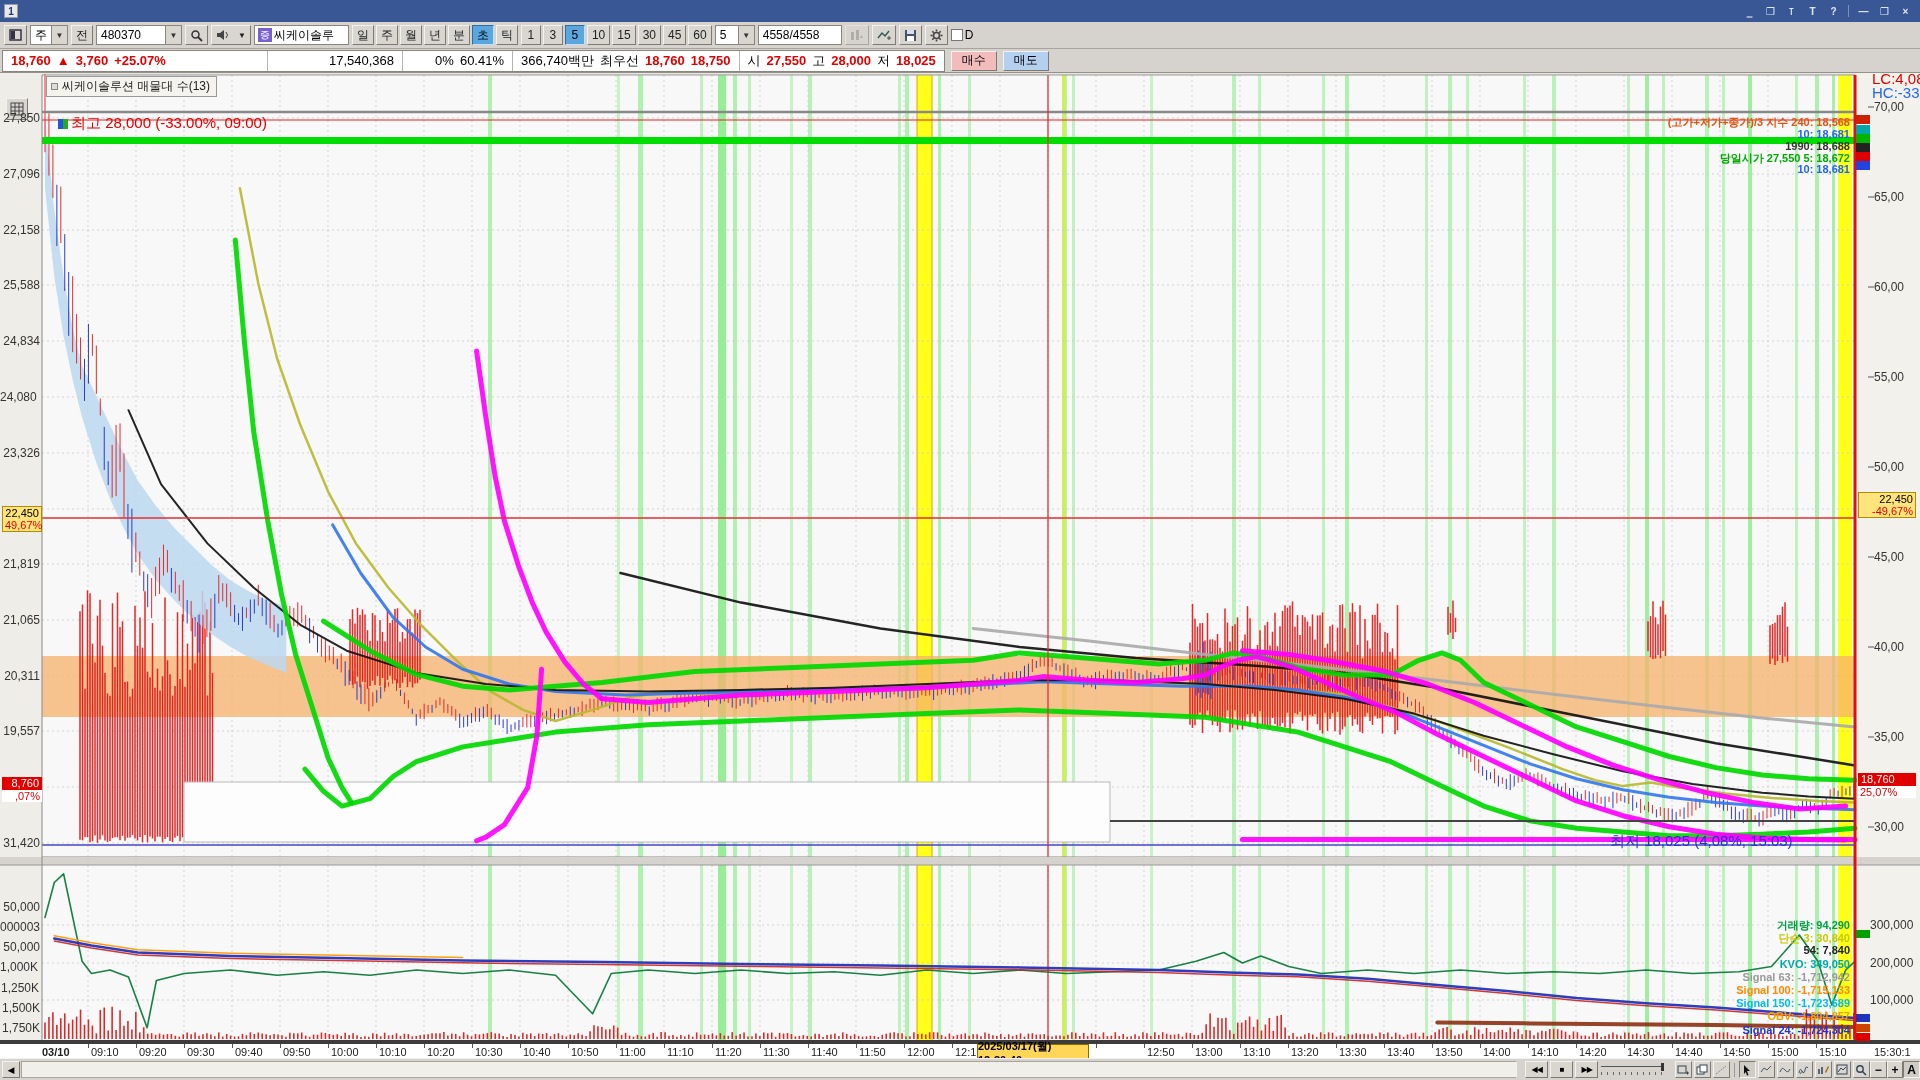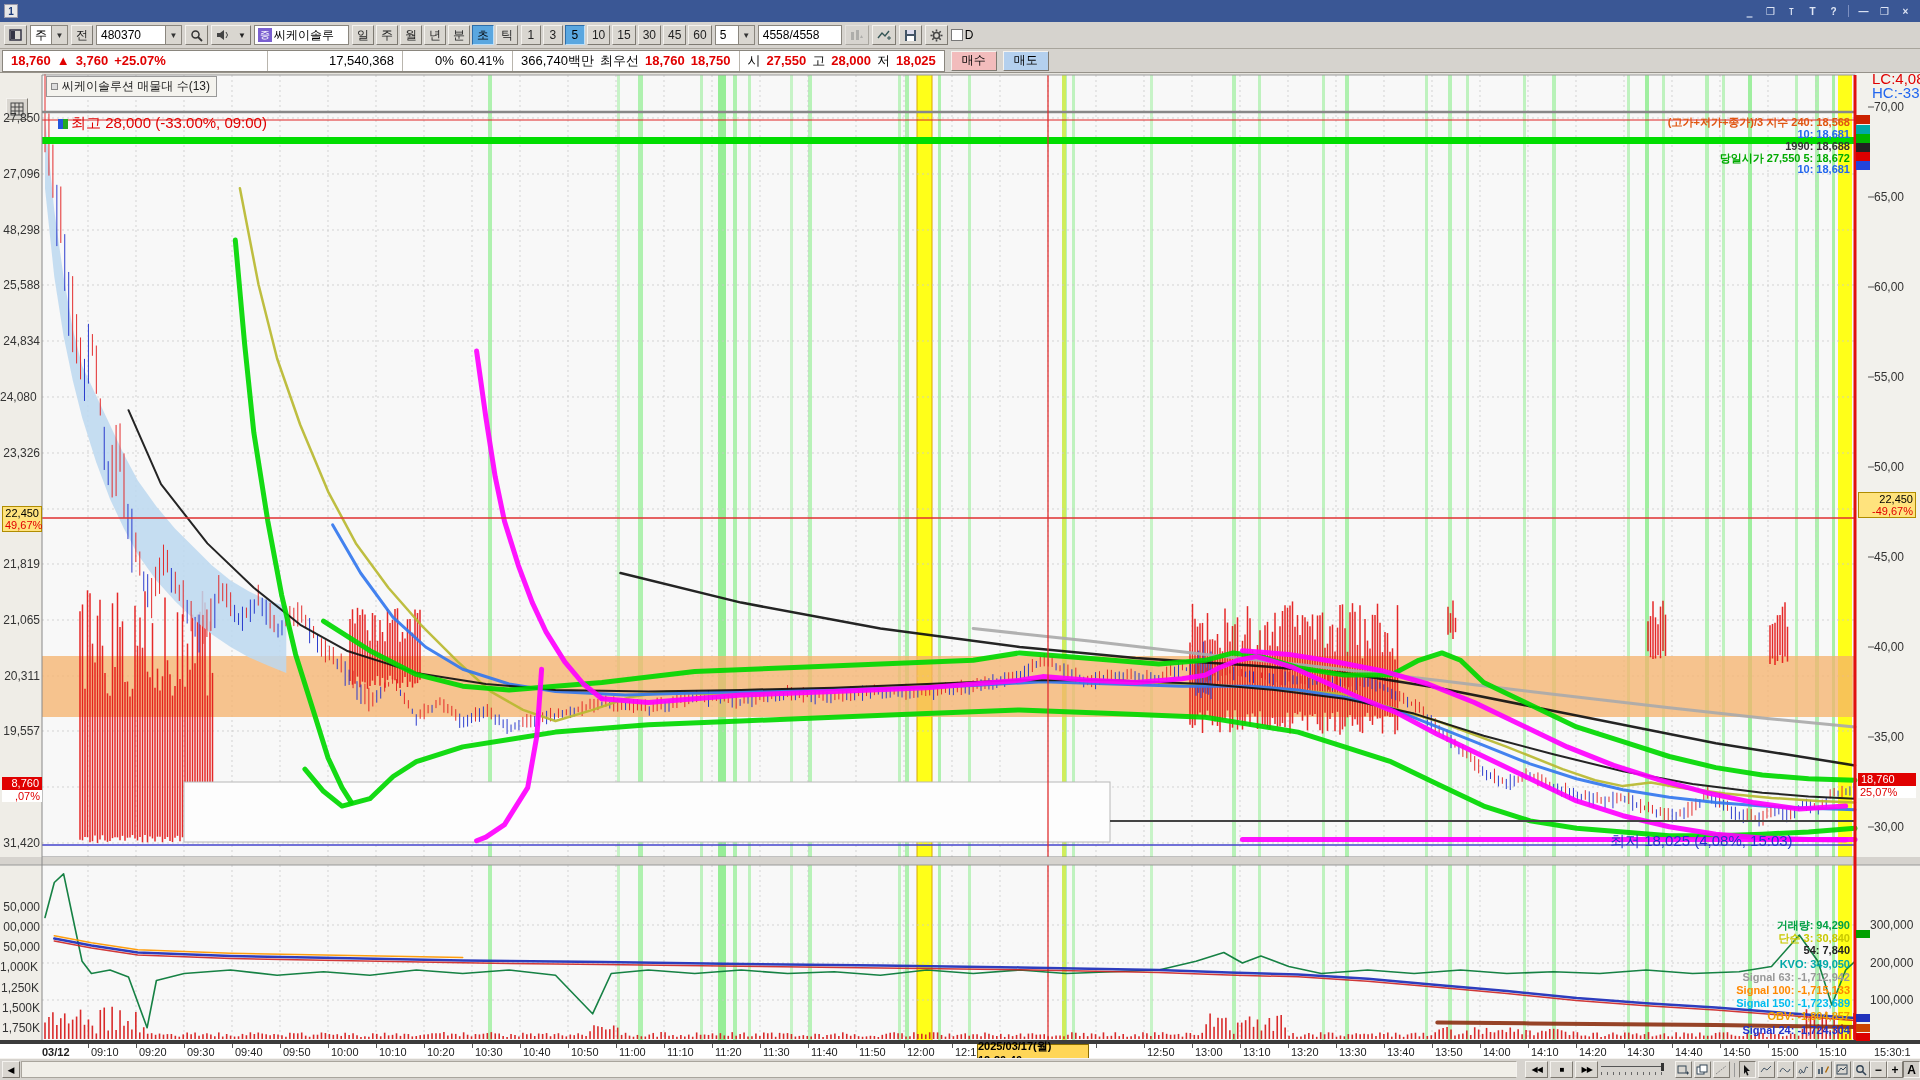--- a/index.html
+++ b/index.html
@@ -1579,21 +1579,21 @@
   <div class="ov anno" style="left:58px;top:114px;color:#e00000">
     <span style="display:inline-block;width:5px;height:10px;background:#2255dd;vertical-align:middle"></span><span style="display:inline-block;width:5px;height:10px;background:#22aa22;vertical-align:middle;margin-right:3px"></span><span>최고 28,000 (-33.00%, 09:00)</span></div>
   <div class="ov anno" style="left:1610px;top:832px;color:#2233cc"><span>최저 18,025 (4,08%, 15:03)</span></div>
 
   <div class="ov anno" style="left:1872px;top:70px;color:#e00000">LC:4,08</div>
   <div class="ov anno" style="left:1872px;top:84px;color:#2266ee">HC:-33,0</div>
 
   <div id="left-axis">
       <span class="ov axis-label" style="left: 0px; top: 111px; width: 40px; text-align: right;">27,850</span>
       <span class="ov axis-label" style="left: 0px; top: 167px; width: 40px; text-align: right;">27,096</span>
-      <span class="ov axis-label" style="left: 0px; top: 223px; width: 40px; text-align: right;">48,298</span>
+      <span class="ov axis-label" style="left: 0px; top: 223px; width: 40px; text-align: right;">22,158</span>
       <span class="ov axis-label" style="left: 0px; top: 278px; width: 40px; text-align: right;">25,588</span>
       <span class="ov axis-label" style="left: 0px; top: 334px; width: 40px; text-align: right;">24,834</span>
       <span class="ov axis-label" style="left: 0px; top: 390px; width: 21px; text-align: center;">24,080</span>
       <span class="ov axis-label" style="left: 0px; top: 446px; width: 40px; text-align: right;">23,326</span>
       <span class="ov axis-label" style="left: 0px; top: 557px; width: 40px; text-align: right;">21,819</span>
       <span class="ov axis-label" style="left: 0px; top: 613px; width: 40px; text-align: right;">21,065</span>
       <span class="ov axis-label" style="left: 0px; top: 669px; width: 40px; text-align: right;">20,311</span>
       <span class="ov axis-label" style="left: 0px; top: 724px; width: 40px; text-align: right;">19,557</span>
       <span class="ov axis-label" style="left: 0px; top: 836px; width: 40px; text-align: right;">31,420</span>
     </div>
@@ -1603,21 +1603,21 @@
       <span class="ov axis-label" style="left: 1874px; top: 280px;">60,00</span>
       <span class="ov axis-label" style="left: 1874px; top: 370px;">55,00</span>
       <span class="ov axis-label" style="left: 1874px; top: 460px;">50,00</span>
       <span class="ov axis-label" style="left: 1874px; top: 550px;">45,00</span>
       <span class="ov axis-label" style="left: 1874px; top: 640px;">40,00</span>
       <span class="ov axis-label" style="left: 1874px; top: 730px;">35,00</span>
       <span class="ov axis-label" style="left: 1874px; top: 820px;">30,00</span>
     </div>
   <div id="vleft-axis">
       <span class="ov axis-label" style="left: 0px; top: 900px; width: 40px; text-align: right;">50,000</span>
-      <span class="ov axis-label" style="left: 0px; top: 920px; width: 40px; text-align: right;">00,000</span>
+      <span class="ov axis-label" style="left: 0px; top: 920px; width: 40px; text-align: right;">000003</span>
       <span class="ov axis-label" style="left: 0px; top: 940px; width: 40px; text-align: right;">50,000</span>
       <span class="ov axis-label" style="left: 0px; top: 960px; width: 32px; text-align: right;">1,000K</span>
       <span class="ov axis-label" style="left: 0px; top: 981px; width: 40px; text-align: center;">1,250K</span>
       <span class="ov axis-label" style="left: 0px; top: 1001px; width: 40px; text-align: right;">1,500K</span>
       <span class="ov axis-label" style="left: 0px; top: 1021px; width: 40px; text-align: right;">1,750K</span>
     </div>
   <div id="vright-axis">
       <span class="ov axis-label" style="left: 1870px; top: 918px;">300,000</span>
       <span class="ov axis-label" style="left: 1870px; top: 956px;">200,000</span>
       <span class="ov axis-label" style="left: 1870px; top: 993px;">100,000</span>
@@ -1652,21 +1652,21 @@
   <div class="ov" style="left:2px;top:777px;width:40px;text-align:right">
     <div class="tagR1">8,760</div>
       <div class="tagR2">,07%</div>
     </div>
   <div class="ov" style="left:1858px;top:773px;width:58px">
     <div class="tagR1">18,760</div>
       <div class="tagR2">25,07%</div>
     </div>
 
   <div class="timeaxis">
-    <span class="ttick bold" style="left:42px">03/12</span>
+    <span class="ttick bold" style="left:42px">03/10</span>
     <span id="tticks"><span class="tmark" style="left: 88px;"></span><span class="ttick" style="left: 91px;">09:10</span><span class="tmark" style="left: 136px;"></span><span class="ttick" style="left: 139px;">09:20</span><span class="tmark" style="left: 184px;"></span><span class="ttick" style="left: 187px;">09:30</span><span class="tmark" style="left: 232px;"></span><span class="ttick" style="left: 235px;">09:40</span><span class="tmark" style="left: 280px;"></span><span class="ttick" style="left: 283px;">09:50</span><span class="tmark" style="left: 328px;"></span><span class="ttick" style="left: 331px;">10:00</span><span class="tmark" style="left: 376px;"></span><span class="ttick" style="left: 379px;">10:10</span><span class="tmark" style="left: 424px;"></span><span class="ttick" style="left: 427px;">10:20</span><span class="tmark" style="left: 472px;"></span><span class="ttick" style="left: 475px;">10:30</span><span class="tmark" style="left: 520px;"></span><span class="ttick" style="left: 523px;">10:40</span><span class="tmark" style="left: 568px;"></span><span class="ttick" style="left: 571px;">10:50</span><span class="tmark" style="left: 616px;"></span><span class="ttick" style="left: 619px;">11:00</span><span class="tmark" style="left: 664px;"></span><span class="ttick" style="left: 667px;">11:10</span><span class="tmark" style="left: 712px;"></span><span class="ttick" style="left: 715px;">11:20</span><span class="tmark" style="left: 760px;"></span><span class="ttick" style="left: 763px;">11:30</span><span class="tmark" style="left: 808px;"></span><span class="ttick" style="left: 811px;">11:40</span><span class="tmark" style="left: 856px;"></span><span class="ttick" style="left: 859px;">11:50</span><span class="tmark" style="left: 904px;"></span><span class="ttick" style="left: 907px;">12:00</span><span class="tmark" style="left: 952px;"></span><span class="ttick" style="left: 955px;">12:10</span><span class="tmark" style="left: 1000px;"></span><span class="tmark" style="left: 1048px;"></span><span class="tmark" style="left: 1096px;"></span><span class="tmark" style="left: 1144px;"></span><span class="ttick" style="left: 1147px;">12:50</span><span class="tmark" style="left: 1192px;"></span><span class="ttick" style="left: 1195px;">13:00</span><span class="tmark" style="left: 1240px;"></span><span class="ttick" style="left: 1243px;">13:10</span><span class="tmark" style="left: 1288px;"></span><span class="ttick" style="left: 1291px;">13:20</span><span class="tmark" style="left: 1336px;"></span><span class="ttick" style="left: 1339px;">13:30</span><span class="tmark" style="left: 1384px;"></span><span class="ttick" style="left: 1387px;">13:40</span><span class="tmark" style="left: 1432px;"></span><span class="ttick" style="left: 1435px;">13:50</span><span class="tmark" style="left: 1480px;"></span><span class="ttick" style="left: 1483px;">14:00</span><span class="tmark" style="left: 1528px;"></span><span class="ttick" style="left: 1531px;">14:10</span><span class="tmark" style="left: 1576px;"></span><span class="ttick" style="left: 1579px;">14:20</span><span class="tmark" style="left: 1624px;"></span><span class="ttick" style="left: 1627px;">14:30</span><span class="tmark" style="left: 1672px;"></span><span class="ttick" style="left: 1675px;">14:40</span><span class="tmark" style="left: 1720px;"></span><span class="ttick" style="left: 1723px;">14:50</span><span class="tmark" style="left: 1768px;"></span><span class="ttick" style="left: 1771px;">15:00</span><span class="tmark" style="left: 1816px;"></span><span class="ttick" style="left: 1819px;">15:10</span></span>
     <div class="datehl" style="left:977px;width:112px">2025/03/17(월) 12:30:40</div>
     <span class="ttick" style="left:1874px">15:30:1</span>
   </div>
 
   <div class="bottombar">
     <span class="sbtn">◀</span>
     <span class="strack"></span>
     <span class="rcluster" id="replay-cluster">
         <span class="mbtn">◀◀</span>

